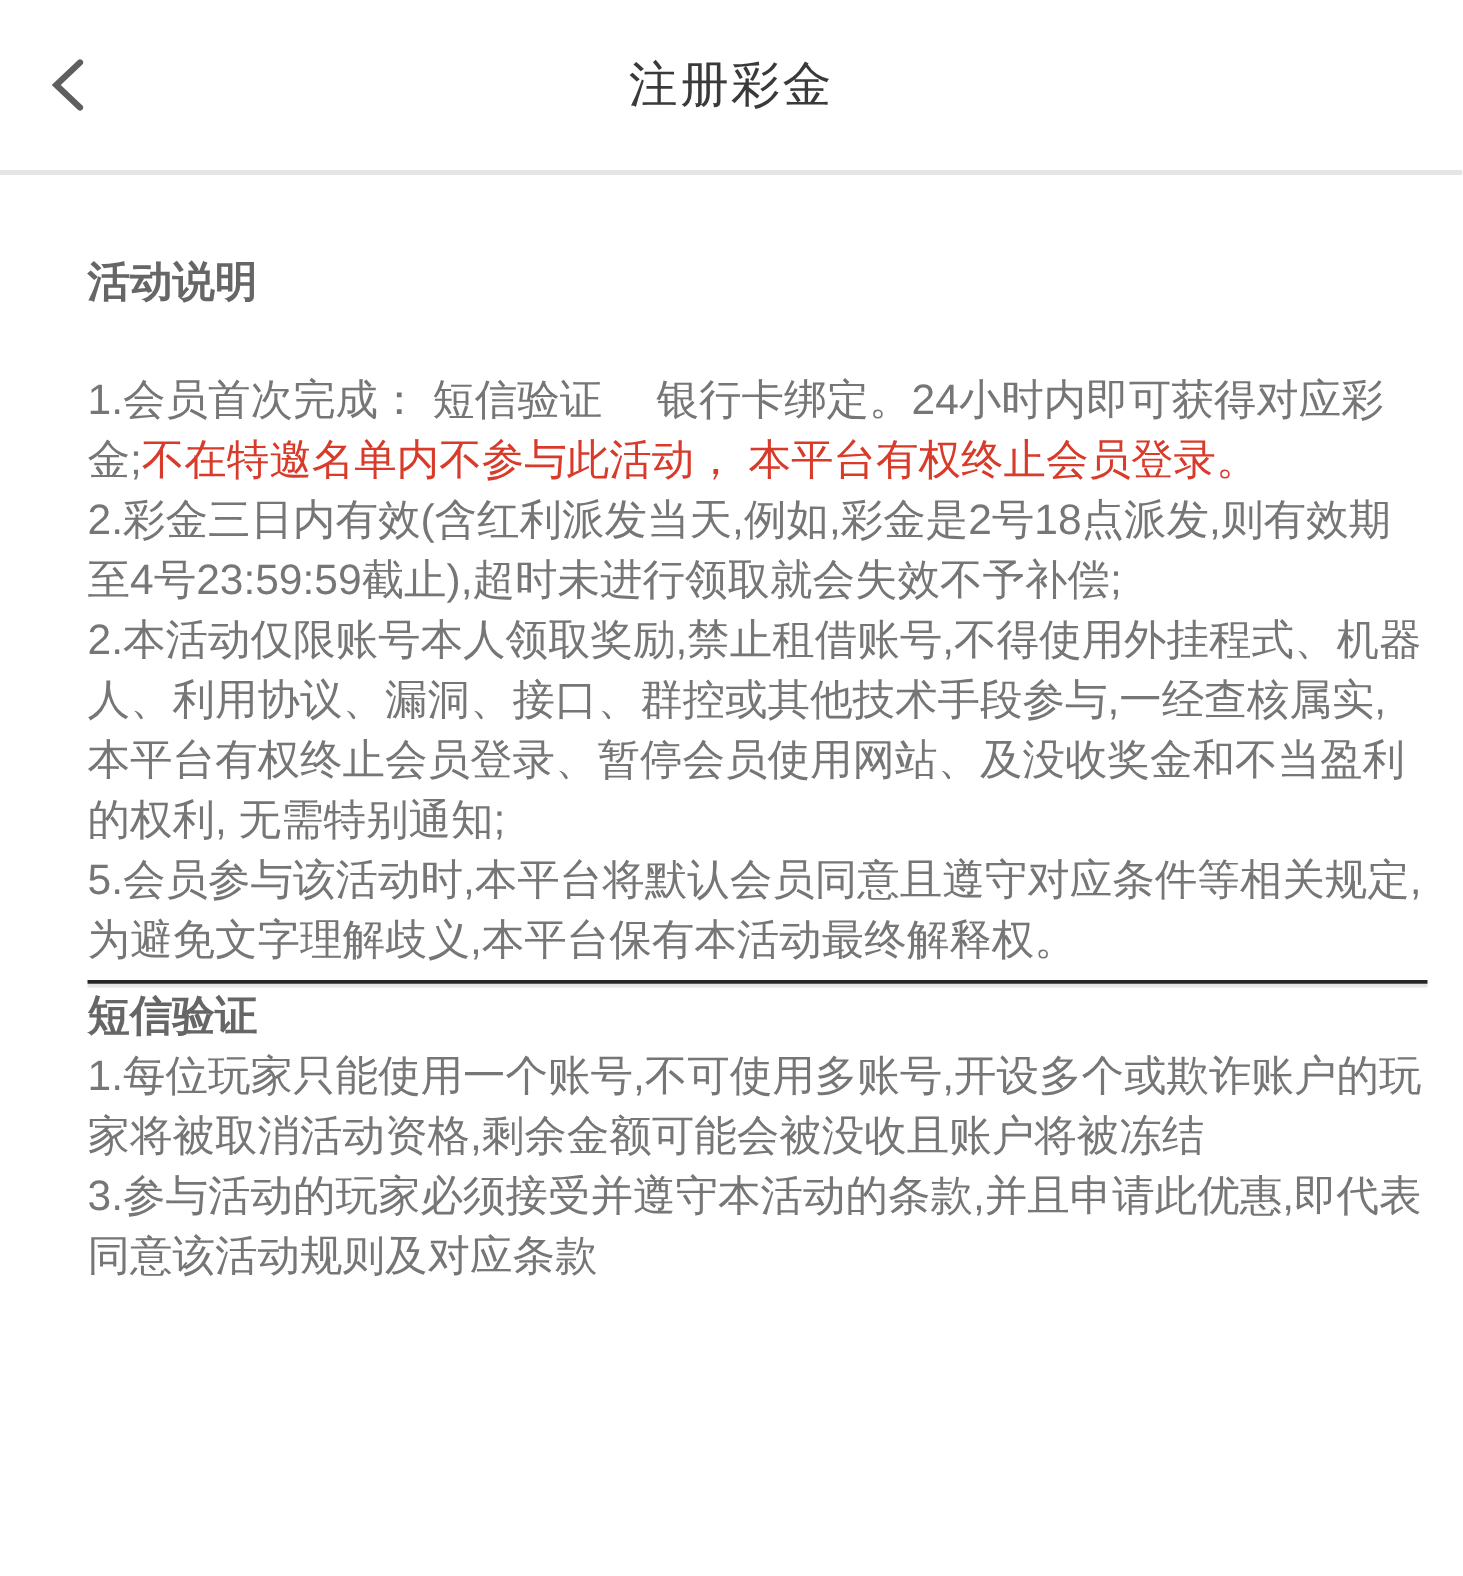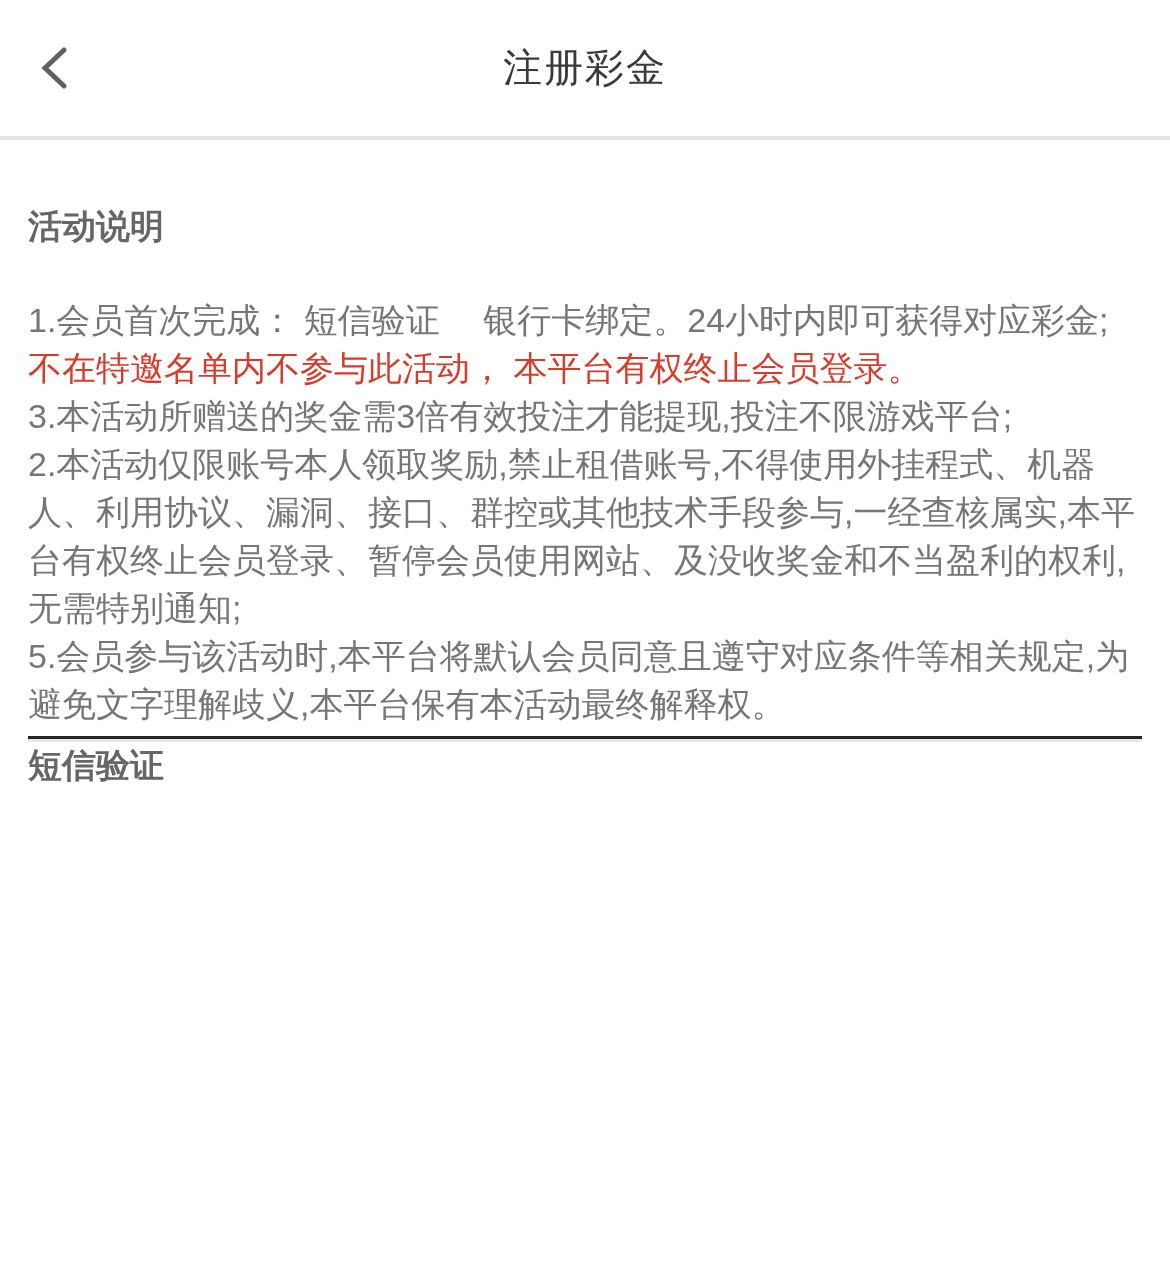--- a/index.html
+++ b/index.html
@@ -45,20 +45,21 @@
     color: #3a3a3a;
     letter-spacing: 2px;
   }
   .header-divider {
     height: 4px;
     background: #e5e5e5;
   }
   
   .content {
     padding: 62px 28px 0 28px;
+    margin-left: 42px;
   }
   .section-heading {
     margin: 0;
     font-size: 34px;
     line-height: 48px;
     font-weight: bold;
     color: #666666;
   }
   .promo-heading {
     margin-bottom: 46px;
@@ -96,30 +97,32 @@
   </header>
 
   <div class="header-divider"></div>
 
   <main class="content">
 
     <h2 class="section-heading promo-heading">活动说明</h2>
 
     <p class="body-para"><span>1.会员首次完成： 短信验证　 银行卡绑定。24小时内即可获得对应彩金;</span><span class="red-text">不在特邀名单内不参与此活动， 本平台有权终止会员登录。</span></p>
 
+    <p class="body-para">2.彩金三日内有效(含红利派发当天,例如,彩金是2号18点派发,则有效期至4号23:59:59截止),超时未进行领取就会失效不予补偿;</p>
 
-    <p class="body-para">3.本活动所赠送的奖金需3倍有效投注才能提现,投注不限游戏平台;</p>
 
     <p class="body-para">2.本活动仅限账号本人领取奖励,禁止租借账号,不得使用外挂程式、机器人、利用协议、漏洞、接口、群控或其他技术手段参与,一经查核属实,本平台有权终止会员登录、暂停会员使用网站、及没收奖金和不当盈利的权利, 无需特别通知;</p>
 
     <p class="body-para">5.会员参与该活动时,本平台将默认会员同意且遵守对应条件等相关规定,为避免文字理解歧义,本平台保有本活动最终解释权。</p>
 
     <div class="section-divider"></div>
 
     <h2 class="section-heading">短信验证</h2>
 
+    <p class="body-para">1.每位玩家只能使用一个账号,不可使用多账号,开设多个或欺诈账户的玩家将被取消活动资格,剩余金额可能会被没收且账户将被冻结</p>
 
 
+    <p class="body-para">3.参与活动的玩家必须接受并遵守本活动的条款,并且申请此优惠,即代表同意该活动规则及对应条款</p>
 
 
   </main>
 
 </div>
 
 </body></html>

